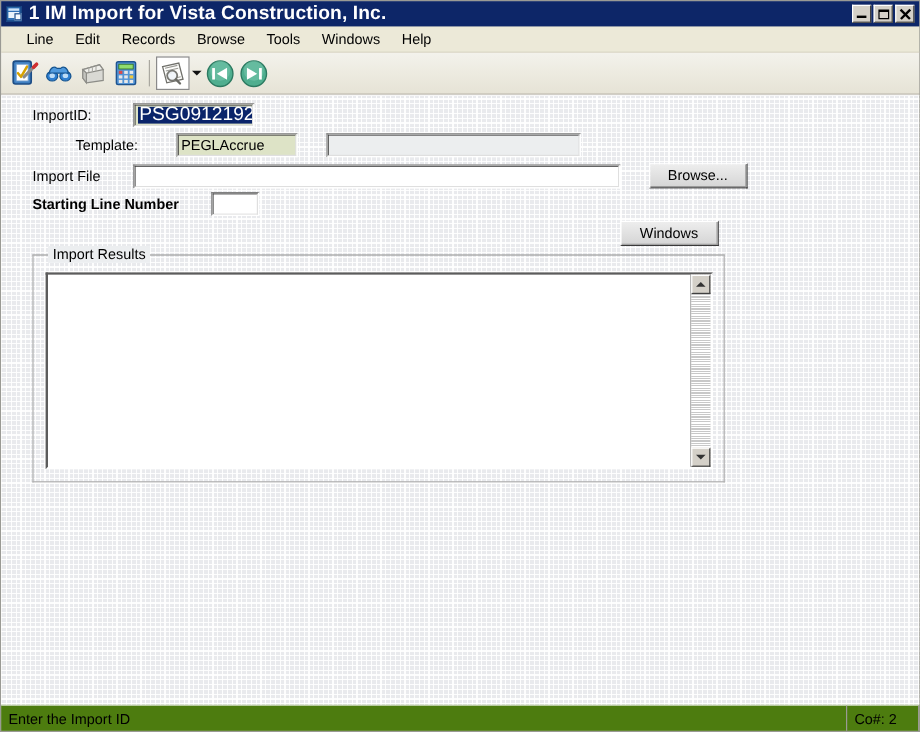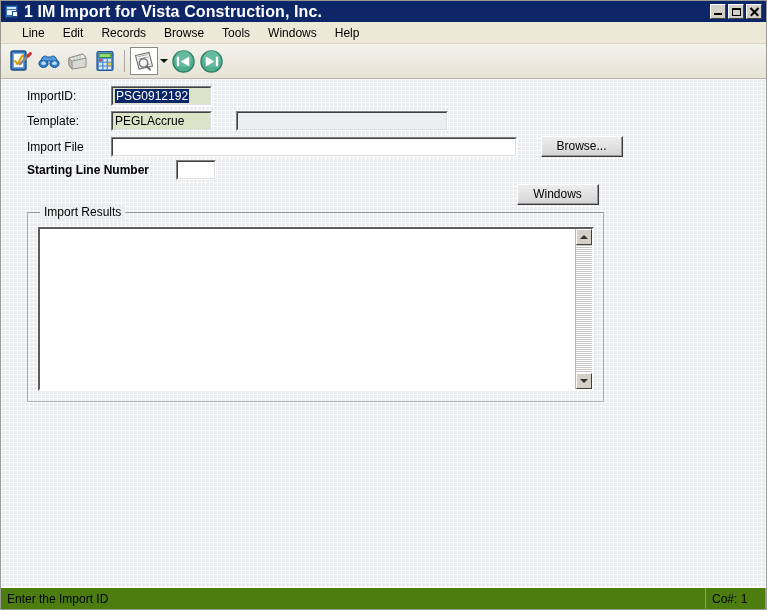--- a/index.html
+++ b/index.html
@@ -187,21 +187,21 @@
     white-space: nowrap;
   }
   .entry.green .inner { background: #dde3c6; }
   .entry.white .inner { background: #ffffff; }
   .entry.grey  .inner { background: #eceeef; }
 
   .sel-text {
     background: #0a246a;
     color: #ffffff;
     padding: 0 1px;
-    font-size: 12px;
+    font-size: 16px;
     line-height: 14px;
   }
   .plain-text { color:#000; font-size:12px; line-height:14px; }
 
   
   .btn {
     box-sizing: border-box;
     background: #d9d9d9;
     border-top: 1px solid #ffffff;
     border-left: 1px solid #ffffff;
@@ -434,21 +434,21 @@
 
     <div class="row" style="left:26px; top:6px;">
       <span class="fld-label" style="width:72px;">ImportID:</span>
       <span class="entry green" style="width:101px; height:20px;">
         <span class="inner">
             <span class="sel-text">PSG0912192</span>
           </span>
       </span>
     </div>
 
-    <div class="row" style="left:26px; top:31px;">
+    <div class="row" style="left:26px; top:31px;padding-left:36px;">
       <span class="fld-label" style="width:72px;">Template:</span>
       <span class="entry green" style="width:101px; height:20px;">
         <span class="inner">
             <span class="plain-text">PEGLAccrue</span>
           </span>
       </span>
       <span class="entry grey" style="width:212px; height:20px; margin-left:12px;">
         <span class="inner">
             <span class="plain-text"></span>
           </span>
@@ -494,16 +494,16 @@
               <i></i>
             </div>
         </div>
       </div>
     </div>
 
   </div>
 
   <div class="statusbar">
     <div class="sb-pane-left">Enter the Import ID</div>
-    <div class="sb-pane-right">Co#: 1</div>
+    <div class="sb-pane-right">Co#: 2</div>
   </div>
 
 </div>
 
 </body></html>

